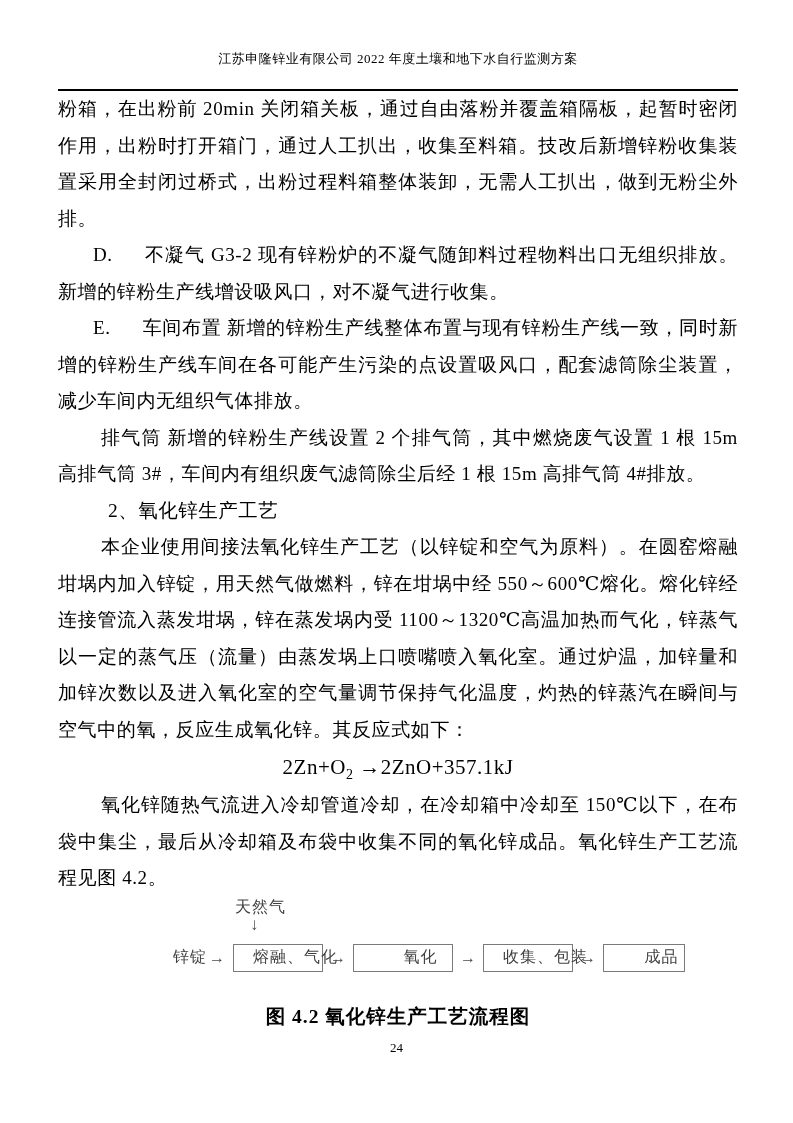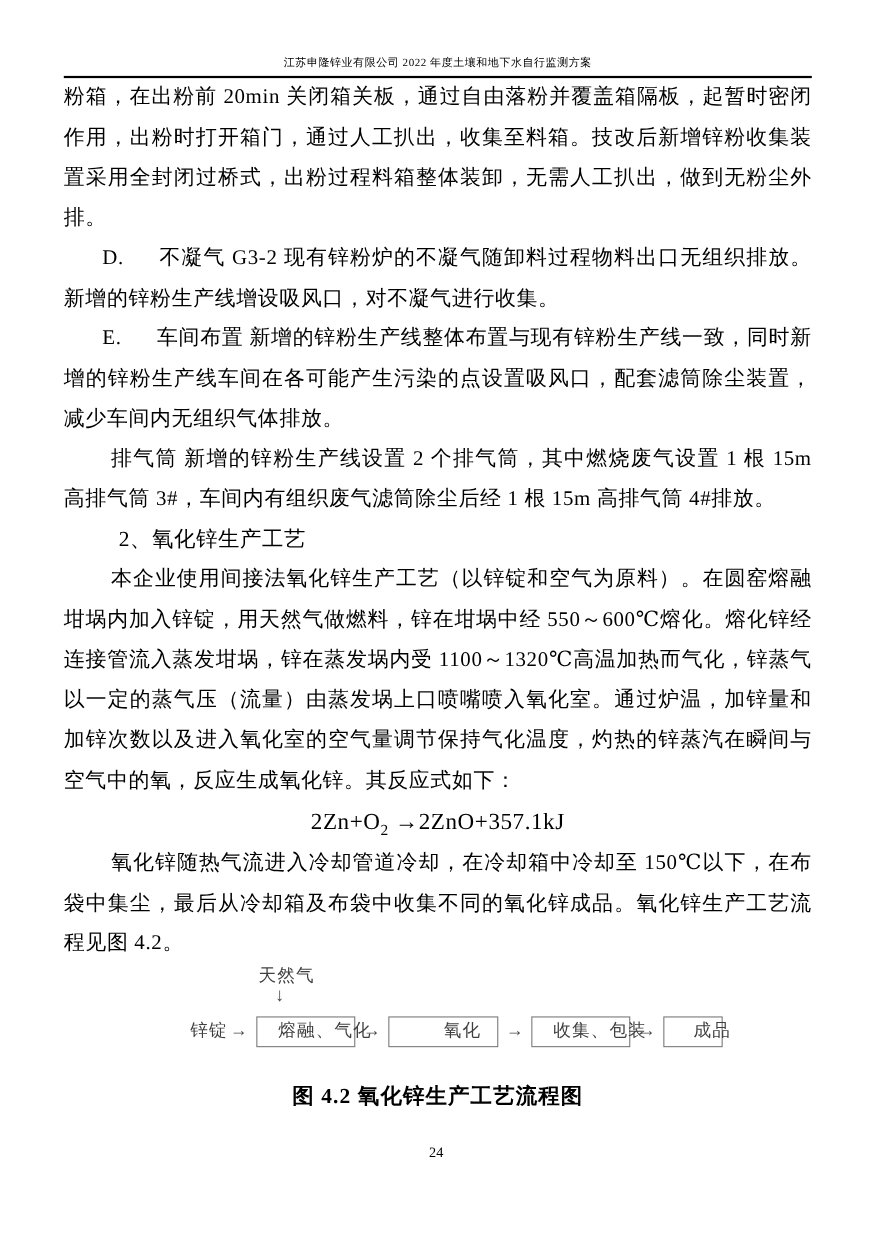--- a/index.html
+++ b/index.html
@@ -14,24 +14,24 @@
     overflow: hidden;
     box-sizing: border-box;
   }
   .content {
     position: relative;
     padding-left: 58px;
     padding-right: 55px;
   }
   .doc-header {
     margin-top: 50px;
-    padding-bottom: 5px;
+    padding-bottom: 21px;
     border-bottom: 2px solid #000;
     text-align: center;
-    font-size: 10px;
+    font-size: 13px;
     letter-spacing: 0.5px;
     color: #000;
   }
   .body-text p {
     margin: 0;
     font-size: 19px;
     line-height: 36.5px;
     text-align: justify;
     letter-spacing: 0.6px;
     word-break: break-all;
@@ -94,21 +94,21 @@
     justify-content: center;
     box-sizing: border-box;
     background: #fff;
     letter-spacing: 1px;
     white-space: nowrap;
     padding-left: 35px;
   }
   .fc-box.b1 { width: 90px; }
   .fc-box.b2 { width: 100px; }
   .fc-box.b3 { width: 90px; }
-  .fc-box.b4 { width: 54px; }
+  .fc-box.b4 { width: 82px; }
   .figure-caption {
     margin-top: 14px;
     text-align: center;
     font-size: 19.5px;
     font-weight: bold;
     letter-spacing: 1px;
   }
   .page-number {
     position: absolute;
     left: 0; right: 0;

